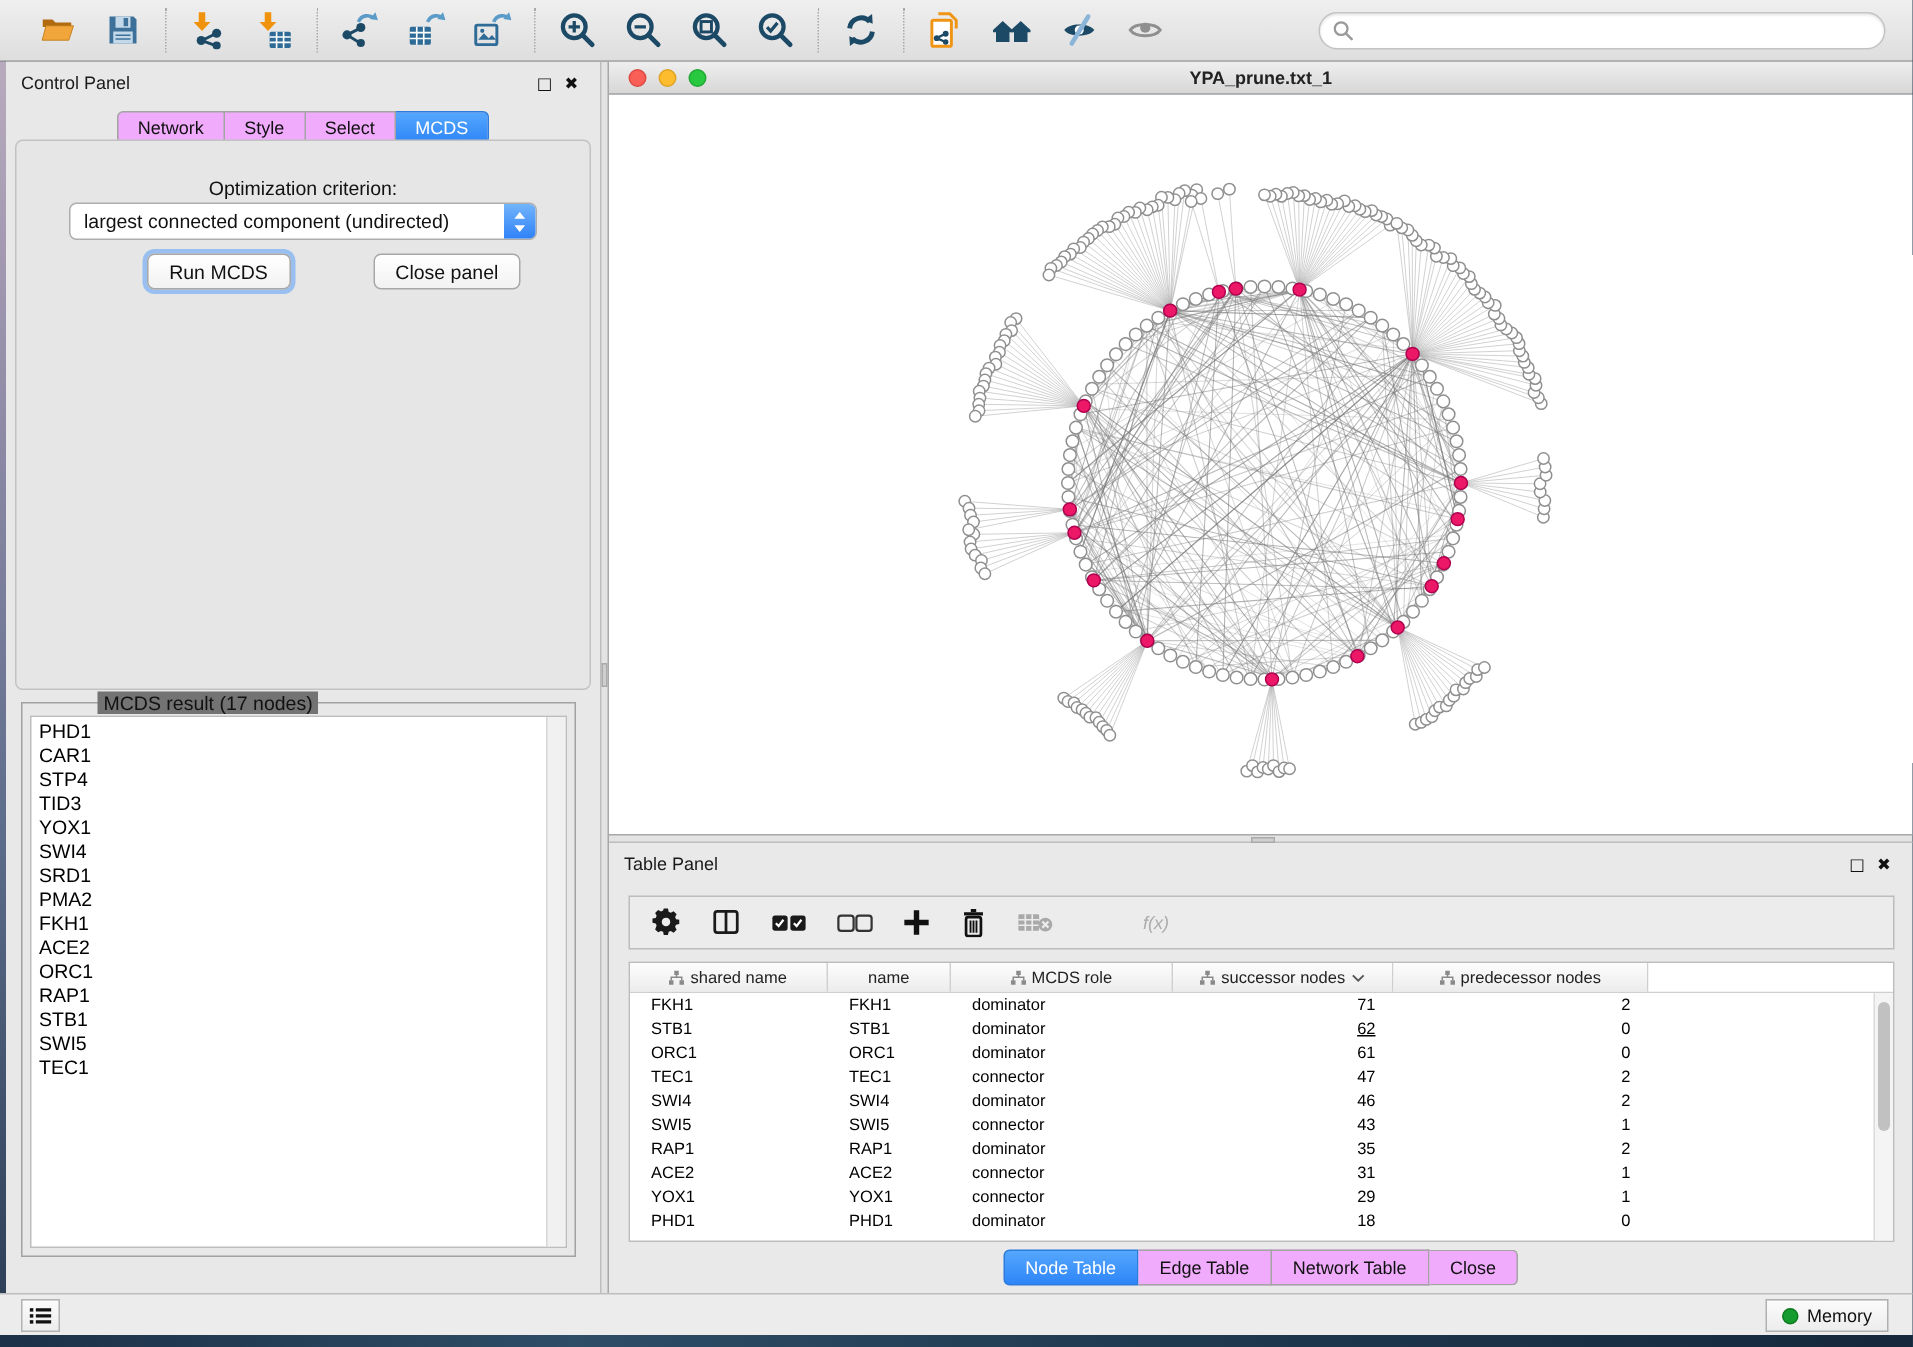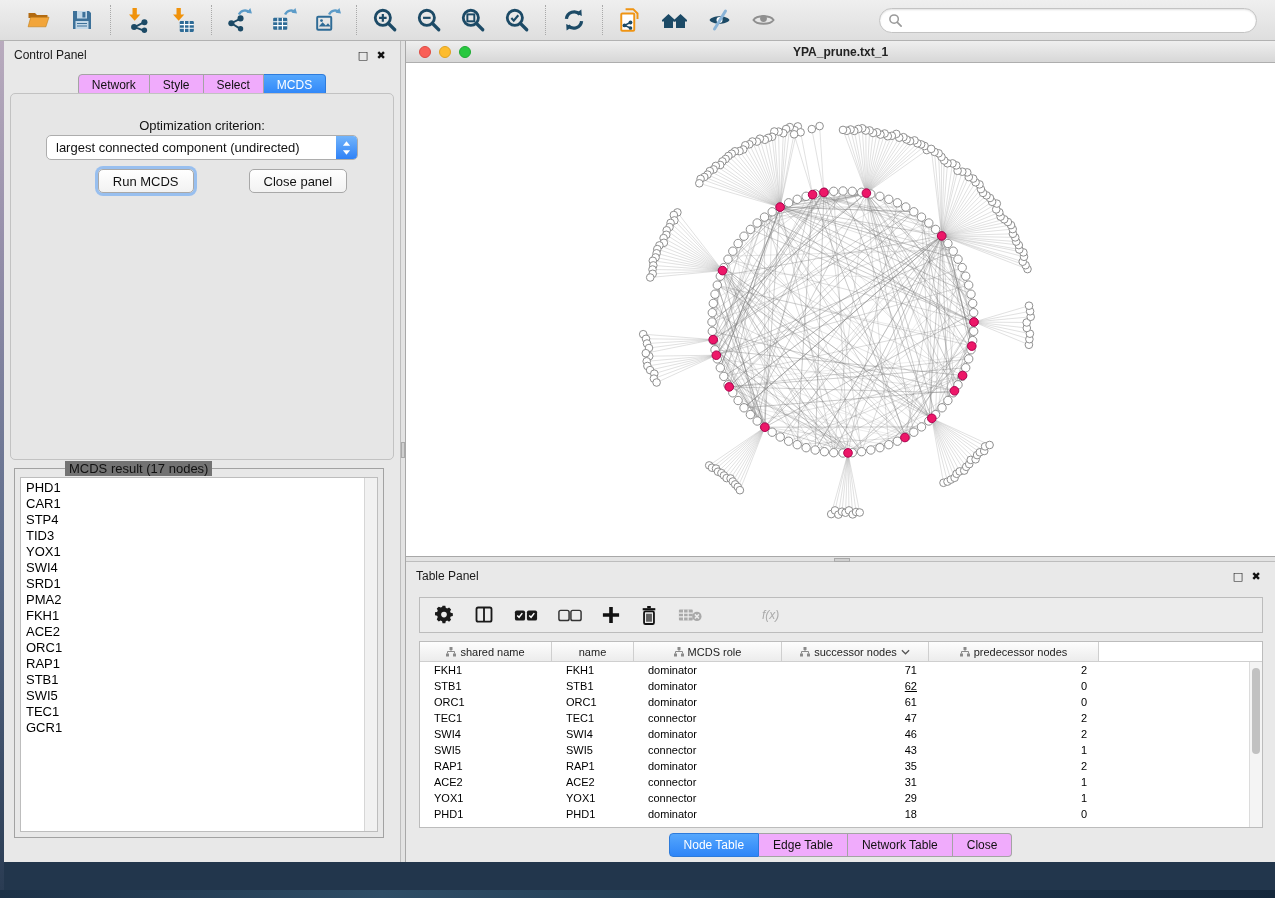--- a/index.html
+++ b/index.html
@@ -321,21 +321,20 @@
             <div>SWI4</div>
             <div>SRD1</div>
             <div>PMA2</div>
             <div>FKH1</div>
             <div>ACE2</div>
             <div>ORC1</div>
             <div>RAP1</div>
             <div>STB1</div>
             <div>SWI5</div>
             <div>TEC1</div>
-            <div>GCR1</div>
           </div>
         <div class="mcds-scroll"></div>
       </div>
     </div>
   </div>
 
   <div class="vsplit">
       <div class="handle"></div>
     </div>
   <div class="hsplit">
@@ -1281,14 +1280,28 @@
     </div>
 
     <div class="seg tp-tabs">
         <button class="seg-btn active">Node Table</button>
         <button class="seg-btn">Edge Table</button>
         <button class="seg-btn">Network Table</button>
         <button class="seg-btn">Close</button>
       </div>
   </div>
 
+  <div class="statusbar">
+    <div class="list-btn">
+      <svg width="16" height="14" viewBox="0 0 18 14">
+          <rect x="1" y="1.5" width="2.6" height="2.6" fill="#111"></rect>
+          <rect x="1" y="6" width="2.6" height="2.6" fill="#111"></rect>
+          <rect x="1" y="10.5" width="2.6" height="2.6" fill="#111"></rect>
+          <path d="M5.5 2.8h11.5M5.5 7.3h11.5M5.5 11.8h11.5" stroke="#111" stroke-width="2.4"></path>
+        </svg>
+    </div>
+    <div class="memory-btn">
+      <span class="memdot"></span>
+      <span>Memory</span>
+    </div>
+  </div>
 
 </div>
 
 </body></html>

